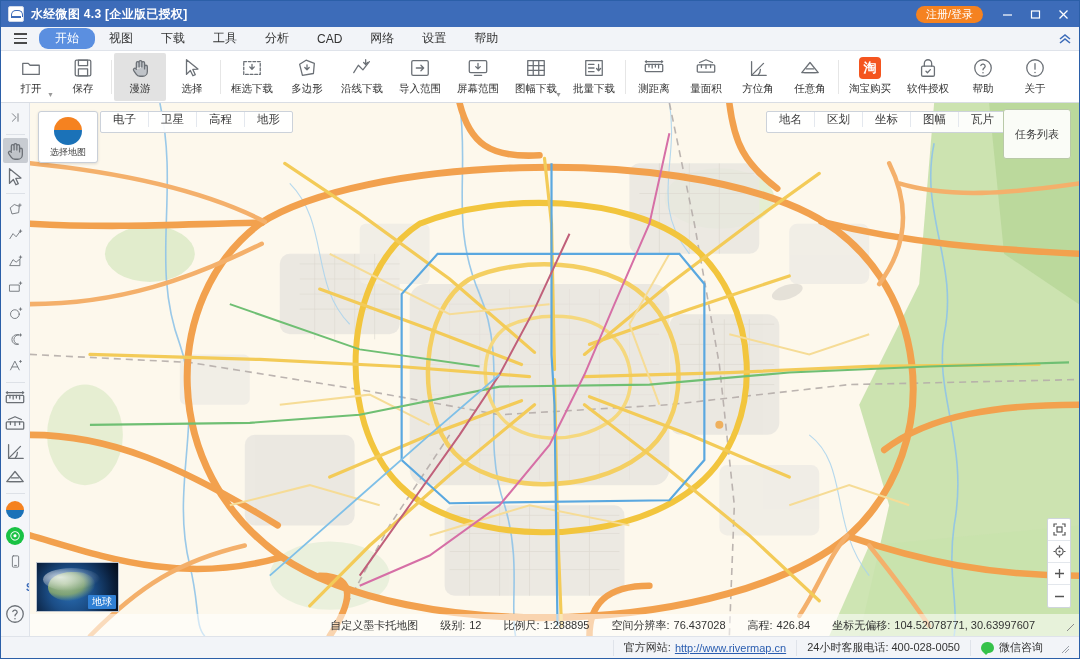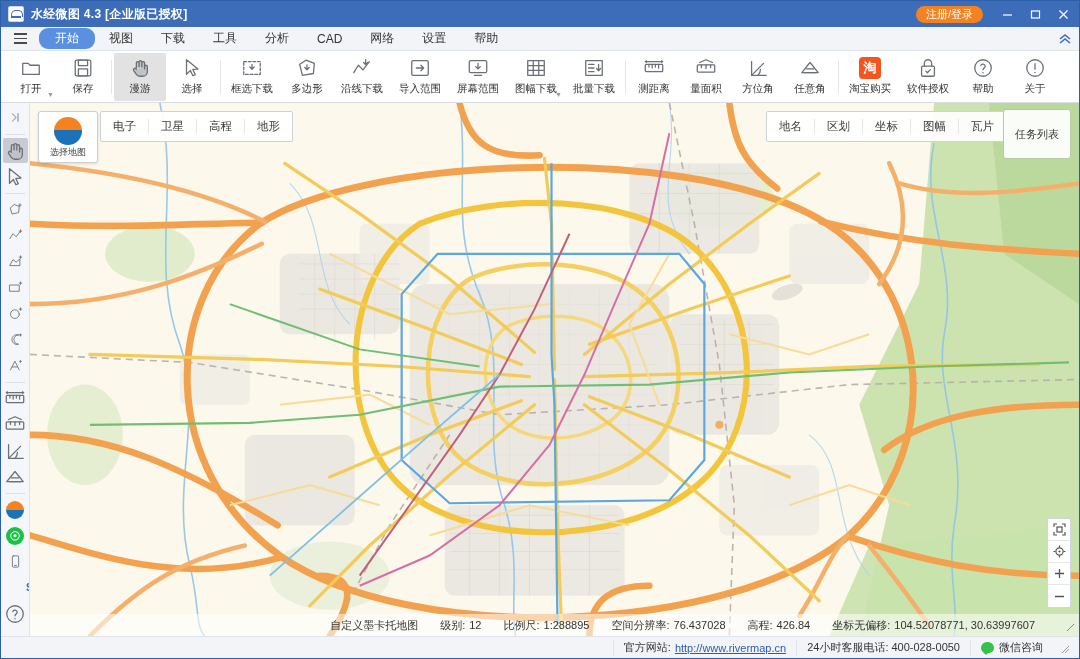--- a/index.html
+++ b/index.html
@@ -189,21 +189,21 @@
     border-radius: 0 0 10px 10px;
     clip-path: polygon(0 0, 33% 55%, 50% 18%, 67% 55%, 100% 0, 100% 100%, 0 100%);
     display: none;
   }
   .picker-lbl { font-size: 9px; color: #444; margin-top: 1px; }
 
   .layer-tabs {
     position: absolute; left: 70px; top: 8px;
     background: rgba(255,255,255,.93);
     border: 1px solid #ccd2da; border-radius: 2px;
-    display: flex; height: 31px; align-items: center;
+    display: flex; height: 22px; align-items: flex-start;
   }
   .layer-tabs.right { left: auto; right: 72px; }
   .layer-tab {
     font-size: 11.5px; color: #3a3a3a;
     padding: 0 12px;
     display: flex; align-items: center;
     border-right: 1px solid #e4e8ee;
   }
   .layer-tab:last-child { border-right: none; }
 
@@ -853,20 +853,25 @@
             <line x1="2" y1="6.5" x2="11" y2="6.5" stroke="#555" stroke-width="1.3"></line>
           </svg>
         </div>
         <div class="map-ctrl">
           <svg width="13" height="13" viewBox="0 0 13 13">
             <line x1="2" y1="6.5" x2="11" y2="6.5" stroke="#555" stroke-width="1.3"></line>
           </svg>
         </div>
       </div>
 
+      <div class="earth-thumb">
+        <div class="earth-land"></div>
+        <div class="earth-cloud"></div>
+        <div class="earth-lbl">地球</div>
+      </div>
 
       <div class="status-strip">
         <span class="val">自定义墨卡托地图</span>
         <span class="lbl">级别:</span>
         <span class="val">12</span>
         <span class="lbl">比例尺:</span>
         <span class="val">1:288895</span>
         <span class="lbl">空间分辨率:</span>
         <span class="val">76.437028</span>
         <span class="lbl">高程:</span>

